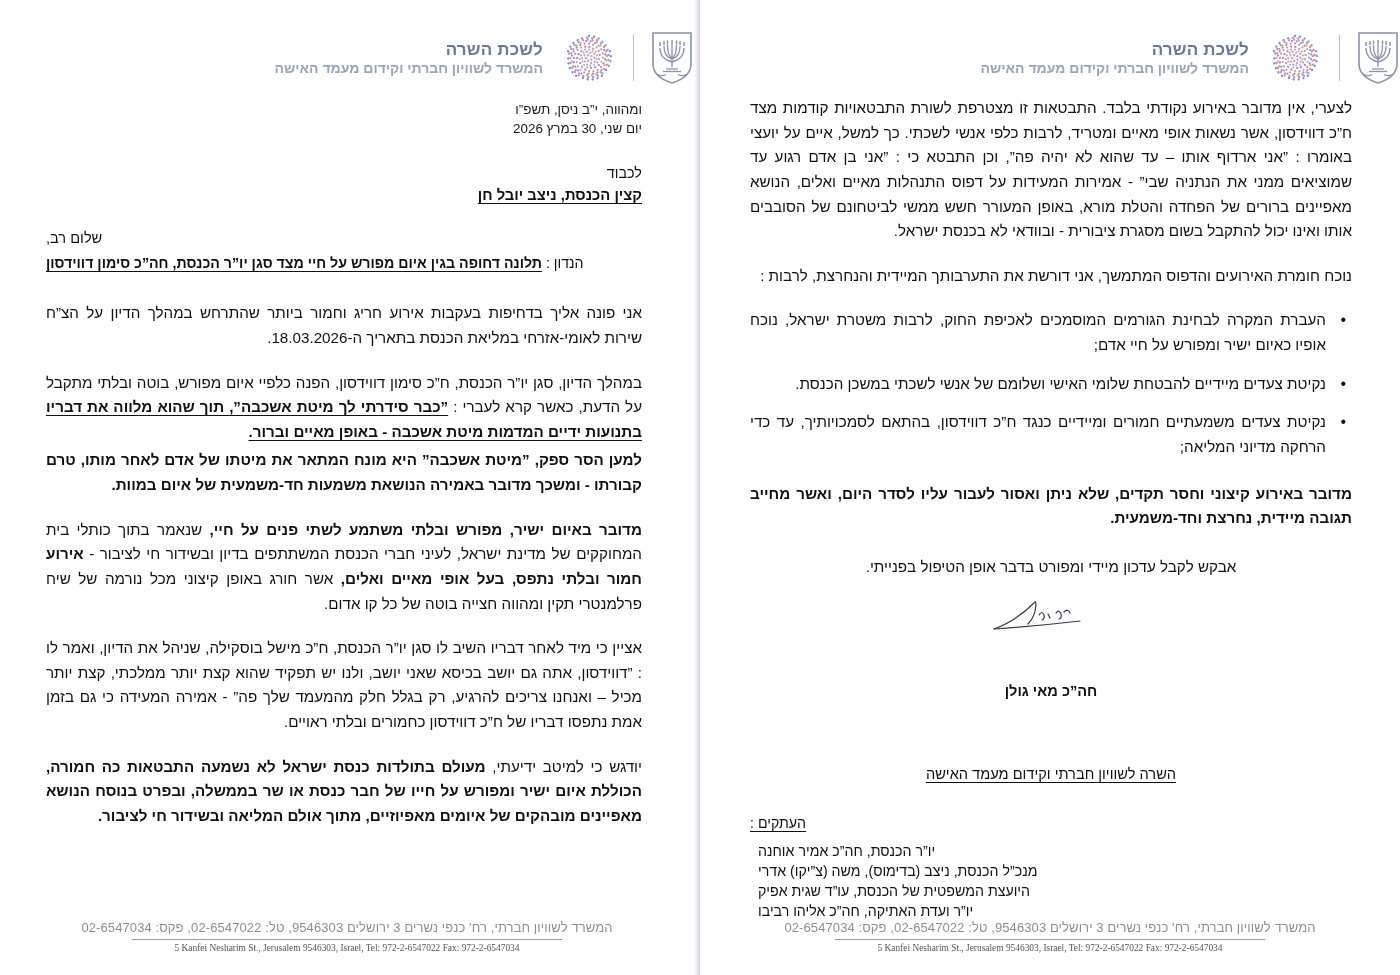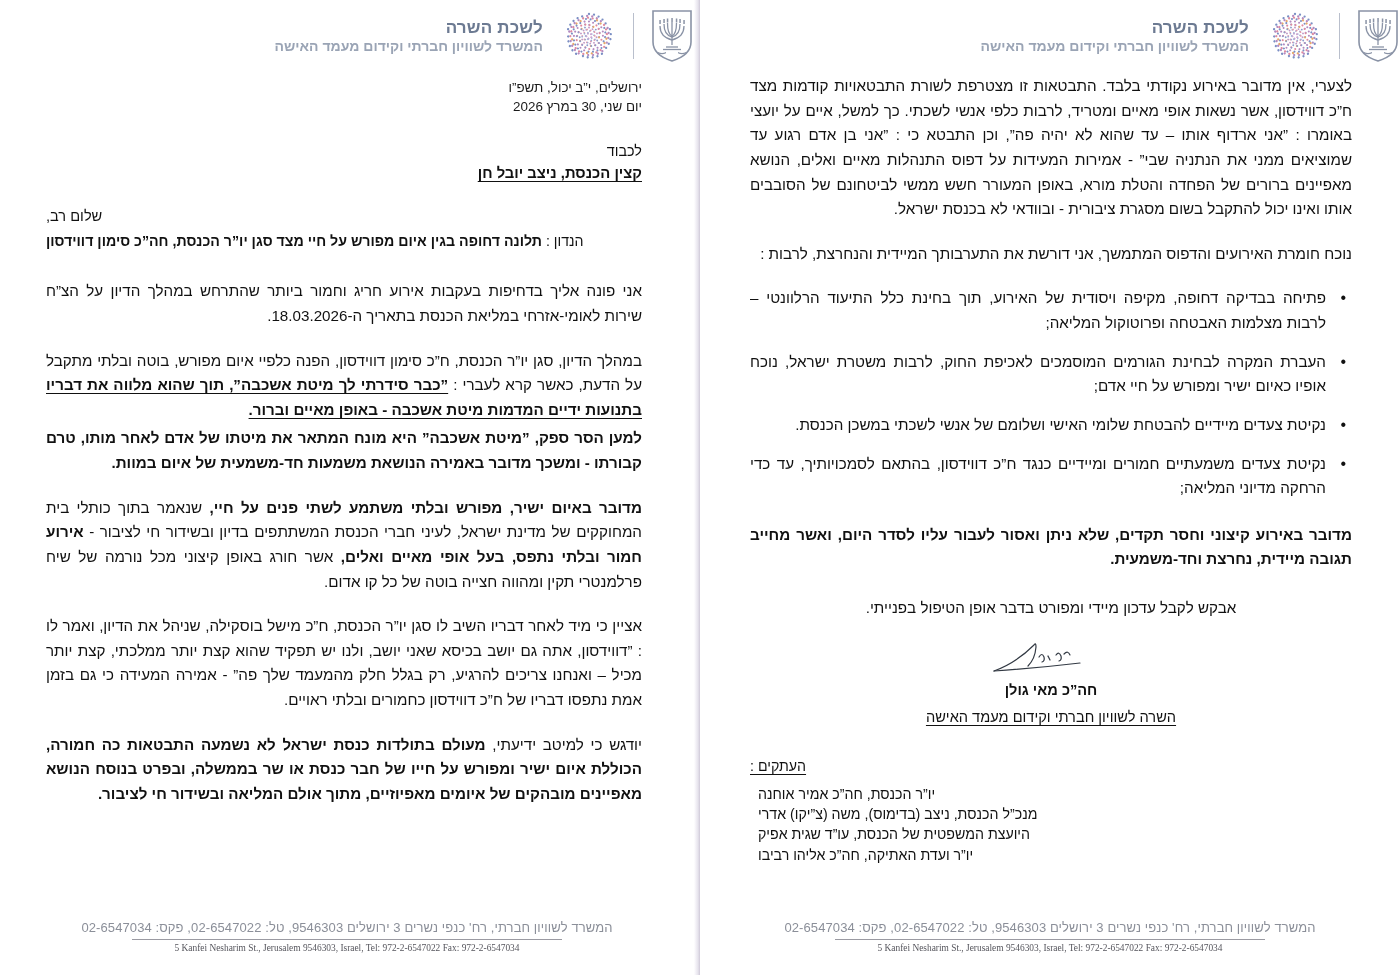--- a/index.html
+++ b/index.html
@@ -44,21 +44,21 @@
     padding: 0;
   }
 
   
   .letterhead {
     display: flex;
     flex-direction: row;
     align-items: center;
     justify-content: flex-start;
     direction: rtl;
-    padding-top: 8px;
+    padding-top: 30px;
     padding-inline-start: 0;
     padding-inline-end: 40px;
     gap: 10px;
   }
   .emblem {
     width: 44px;
     height: 56px;
     flex: 0 0 auto;
     position: relative;
   }
@@ -140,20 +140,21 @@
   }
   .subject-line {
     text-align: left;
     direction: rtl;
     font-size: 14.2px;
     margin-bottom: 26px;
   }
   .subject-line .subj-label { font-weight: normal; }
   .subject-line .subj-text {
     font-weight: bold;
+    text-decoration: underline;
     text-underline-offset: 3px;
     text-align: right;
   }
   p.para {
     margin: 0 0 20px 0;
     text-align: justify;
     text-align-last: right;
   }
   p.para.tight { margin-bottom: 4px; }
   .b { font-weight: bold; }
@@ -197,33 +198,34 @@
     margin: 0 0 16px 0;
   }
 
   
   .sig-wrap {
     display: flex;
     flex-direction: column;
     align-items: center;
     margin-top: 6px;
     margin-bottom: 26px;
+    gap: 43px;
   }
   .sig-mark { width: 150px; height: 46px; }
   .sig-mark svg { width: 100%; height: 100%; display: block; }
   .sig-name {
     font-size: 14.6px;
     font-weight: bold;
     margin-top: -4px;
   }
   .sig-role {
     font-size: 14.6px;
     text-decoration: underline;
     text-underline-offset: 3px;
-    margin-top: 4px;
+    margin-top: 16px;
   }
 
   
   .copies {
     direction: rtl;
     text-align: left;
     font-size: 14.2px;
     line-height: 1.42;
     margin-top: 6px;
   }
@@ -387,21 +389,20 @@
         </div>
       </div>
 
       <div class="body-area">
 
         <p class="para">לצערי, אין מדובר באירוע נקודתי בלבד. התבטאות זו מצטרפת לשורת התבטאויות קודמות מצד ח”כ דווידסון, אשר נשאות אופי מאיים ומטריד, לרבות כלפי אנשי לשכתי. כך למשל, איים על יועצי באומרו : ”אני ארדוף אותו – עד שהוא לא יהיה פה”, וכן התבטא כי : ”אני בן אדם רגוע עד שמוציאים ממני את הנתניה שבי” - אמירות המעידות על דפוס התנהלות מאיים ואלים, הנושא מאפיינים ברורים של הפחדה והטלת מורא, באופן המעורר חשש ממשי לביטחונם של הסובבים אותו ואינו יכול להתקבל בשום מסגרת ציבורית - ובוודאי לא בכנסת ישראל.</p>
 
         <p class="para">נוכח חומרת האירועים והדפוס המתמשך, אני דורשת את התערבותך המיידית והנחרצת, לרבות :</p>
 
         <ul class="reqs">
-          <li>פתיחה בבדיקה דחופה, מקיפה ויסודית של האירוע, תוך בחינת כלל התיעוד הרלוונטי – לרבות מצלמות האבטחה ופרוטוקול המליאה;</li>
           <li>העברת המקרה לבחינת הגורמים המוסמכים לאכיפת החוק, לרבות משטרת ישראל, נוכח אופיו כאיום ישיר ומפורש על חיי אדם;</li>
           <li>נקיטת צעדים מיידיים להבטחת שלומי האישי ושלומם של אנשי לשכתי במשכן הכנסת.</li>
           <li>נקיטת צעדים משמעתיים חמורים ומיידיים כנגד ח”כ דווידסון, בהתאם לסמכויותיך, עד כדי הרחקה מדיוני המליאה;</li>
         </ul>
 
         <p class="closing-bold">מדובר באירוע קיצוני וחסר תקדים, שלא ניתן ואסור לעבור עליו לסדר היום, ואשר מחייב תגובה מיידית, נחרצת וחד-משמעית.</p>
 
         <p class="request-line">אבקש לקבל עדכון מיידי ומפורט בדבר אופן הטיפול בפנייתי.</p>
 
         <div class="sig-wrap">
@@ -554,21 +555,21 @@
         </div>
         <div class="lh-text">
           <div class="lh-title">לשכת השרה</div>
           <div class="lh-sub">המשרד לשוויון חברתי וקידום מעמד האישה</div>
         </div>
       </div>
 
       <div class="body-area">
 
         <div class="datestamp">
-          <div>ירושלים, י”ב יכול, תשפ”ו</div>
+          <div>ומהווה, י”ב ניסן, תשפ”ו</div>
           <div>יום שני, 30 במרץ 2026</div>
         </div>
 
         <div class="addr-block">
           <div class="addr-to">לכבוד</div>
           <div class="addr-name">קצין הכנסת, ניצב יובל חן</div>
         </div>
 
         <div class="greeting">שלום רב,</div>
 

